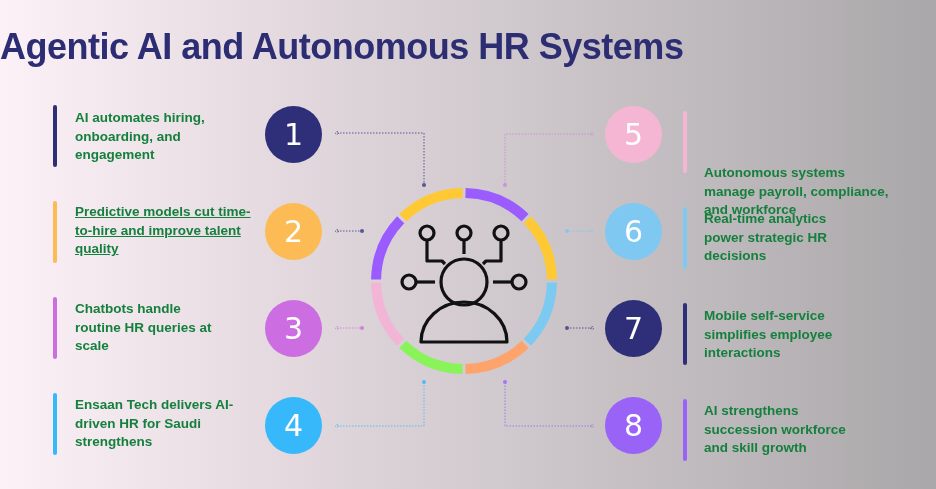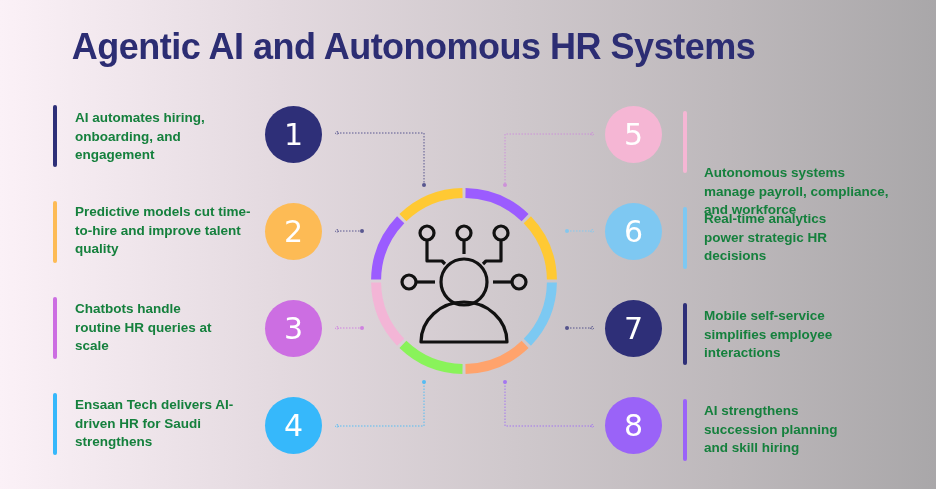--- a/index.html
+++ b/index.html
@@ -2,21 +2,21 @@
 <html><head>
   <meta charset="utf-8">
   <style>
     html, body { margin:0; padding:0; }
     body {
       width:936px; height:489px; overflow:hidden; position:relative;
       background: linear-gradient(90deg, #fbf1f7 0%, #e3d9df 30%, #cfc8cc 55%, #bdb8bb 78%, #a9a7a9 100%);
       font-family: "Liberation Sans", "DejaVu Sans", sans-serif;
     }
     .title {
-      position:absolute; left:0; width:827px; top:26px; text-align:center;
+      position:absolute; left:0; width:827px; top:26px; 
       font-size:36px; font-weight:bold; color:#2c2d73; letter-spacing:-0.5px;
       font-family: "Liberation Sans", sans-serif;
     }
     .item { position:absolute; }
     .bar { position:absolute; width:4px; height:62px; border-radius:2px; }
     .text {
       position:absolute; width:185px; font-size:13.5px; font-weight:bold;
       line-height:18.5px; color:#15803d;
       font-family: "Liberation Sans", sans-serif;
     }
@@ -108,21 +108,21 @@
 </svg>
 
 <div class="item">
   <div class="bar" style="left:53px; top:105px; background:#2e2f78;"></div>
   <div class="text" style="left:75px; top:109px;">AI automates hiring, onboarding, and engagement</div>
   <div class="circle" style="left:265px; top:106px; background:#2e2f78;">1</div>
 </div>
 
 <div class="item">
   <div class="bar" style="left:53px; top:201px; background:#fdbb55;"></div>
-  <div class="text" style="left:75px; top:203px;">Predictive models cut time-to-hire and improve talent quality</div>
+  <div class="text" style="left:75px; top:203px;text-decoration:underline;">Predictive models cut time-to-hire and improve talent quality</div>
   <div class="circle" style="left:265px; top:203px; background:#fdbb55;">2</div>
 </div>
 
 <div class="item">
   <div class="bar" style="left:53px; top:297px; background:#cc6ee2;"></div>
   <div class="text" style="left:75px; top:300px; width:150px;">Chatbots handle routine HR queries at scale</div>
   <div class="circle" style="left:265px; top:300px; background:#cc6ee2;">3</div>
 </div>
 
 <div class="item">
@@ -145,14 +145,14 @@
 
 <div class="item">
   <div class="circle" style="left:605px; top:300px; background:#2e2f78;">7</div>
   <div class="bar" style="left:683px; top:303px; background:#2e2f78;"></div>
   <div class="text" style="left:704px; top:307px; width:140px;">Mobile self-service simplifies employee interactions</div>
 </div>
 
 <div class="item">
   <div class="circle" style="left:605px; top:397px; background:#9a63f8;">8</div>
   <div class="bar" style="left:683px; top:399px; background:#9a63f8;"></div>
-  <div class="text" style="left:704px; top:402px; width:160px;">AI strengthens succession planning and skill hiring</div>
+  <div class="text" style="left:704px; top:402px; width:160px;">AI strengthens succession workforce and skill growth</div>
 </div>
 
 </body></html>

